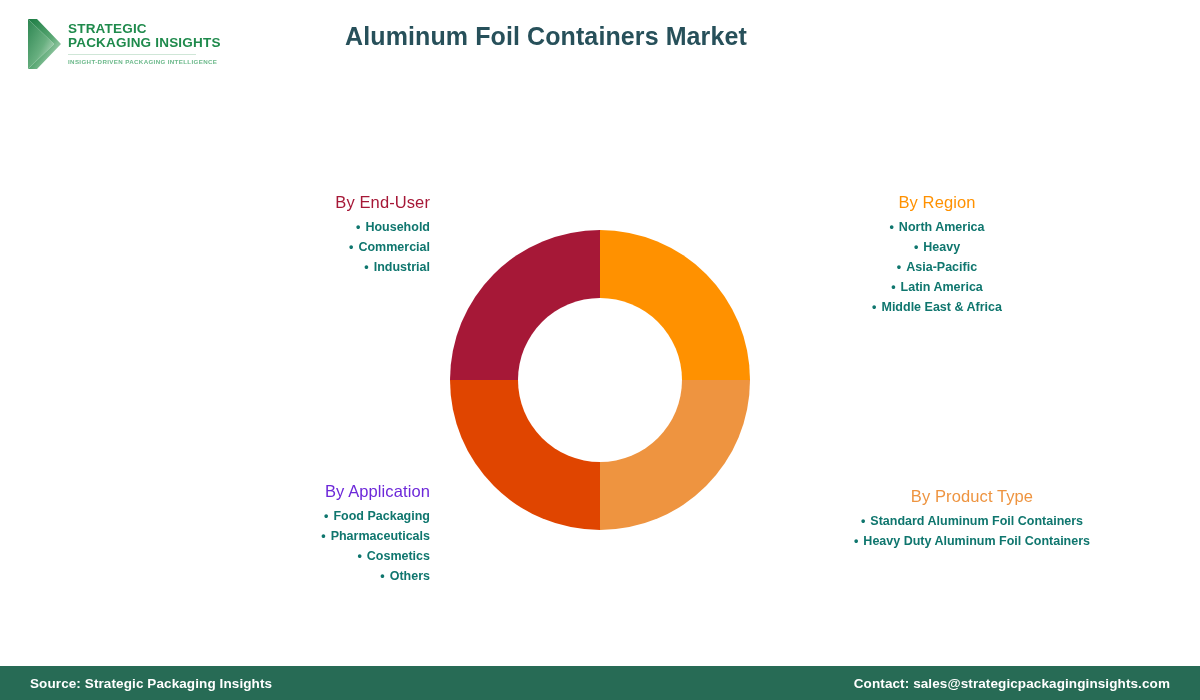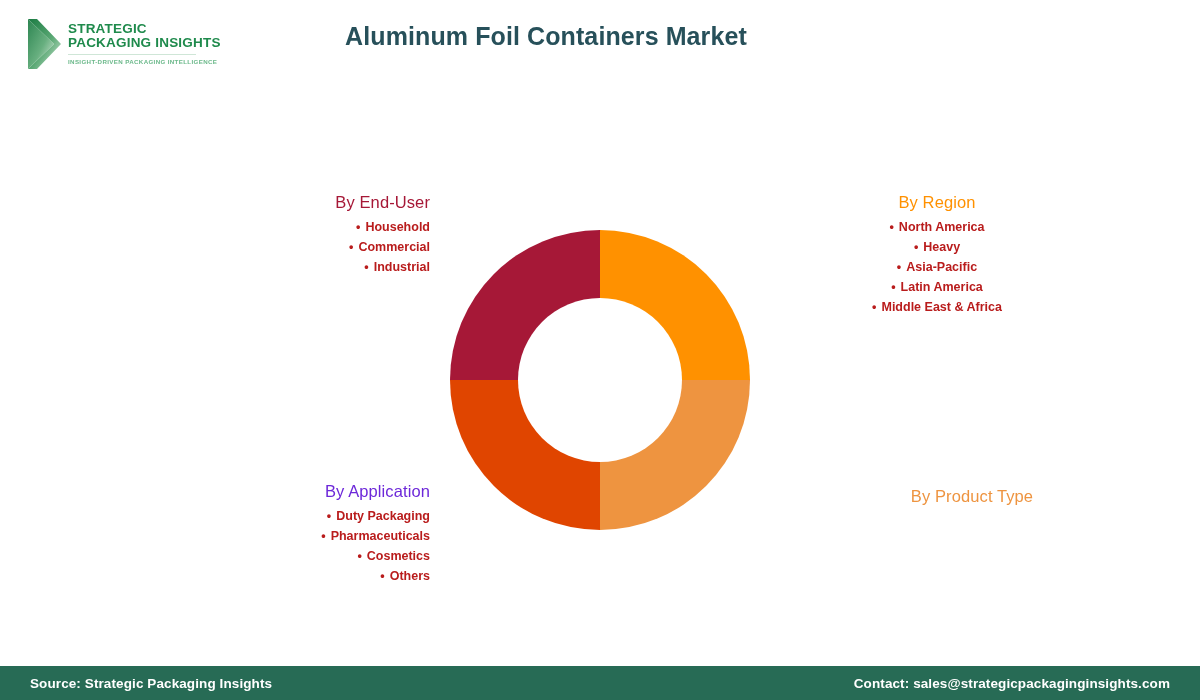--- a/index.html
+++ b/index.html
@@ -91,21 +91,21 @@
     font-size: 16.5px;
     font-weight: normal;
     letter-spacing: 0.1px;
     margin-bottom: 5px;
     line-height: 20px;
   }
   .seg-list { list-style: none; }
   .seg-list li {
     font-size: 12.5px;
     font-weight: bold;
-    color: #b91c1c;
+    color: #0f766e;
     line-height: 20px;
     white-space: nowrap;
   }
   .seg-list li::before {
     content: "\2022";
     margin-right: 5px;
     font-size: 12.5px;
   }
 
   
@@ -199,29 +199,33 @@
       <li>Heavy</li>
       <li>Asia-Pacific</li>
       <li>Latin America</li>
       <li>Middle East &amp; Africa</li>
     </ul>
   </div>
 
   <div class="seg-block align-right" id="block-application">
     <div class="seg-title" style="color: #6d28d9;">By Application</div>
     <ul class="seg-list">
-      <li>Duty Packaging</li>
+      <li>Food Packaging</li>
       <li>Pharmaceuticals</li>
       <li>Cosmetics</li>
       <li>Others</li>
     </ul>
   </div>
 
   <div class="seg-block align-left" id="block-product">
     <div class="seg-title" style="color: rgb(238, 148, 64);">By Product Type</div>
+    <ul class="seg-list">
+      <li>Standard Aluminum Foil Containers</li>
+      <li>Heavy Duty Aluminum Foil Containers</li>
+    </ul>
   </div>
 
   <div id="footer" style="background: rgb(39, 107, 85);">
     <div class="footer-text">Source: Strategic Packaging Insights</div>
     <div class="footer-text">Contact: sales@strategicpackaginginsights.com</div>
   </div>
 
 </div>
 
 </body></html>

